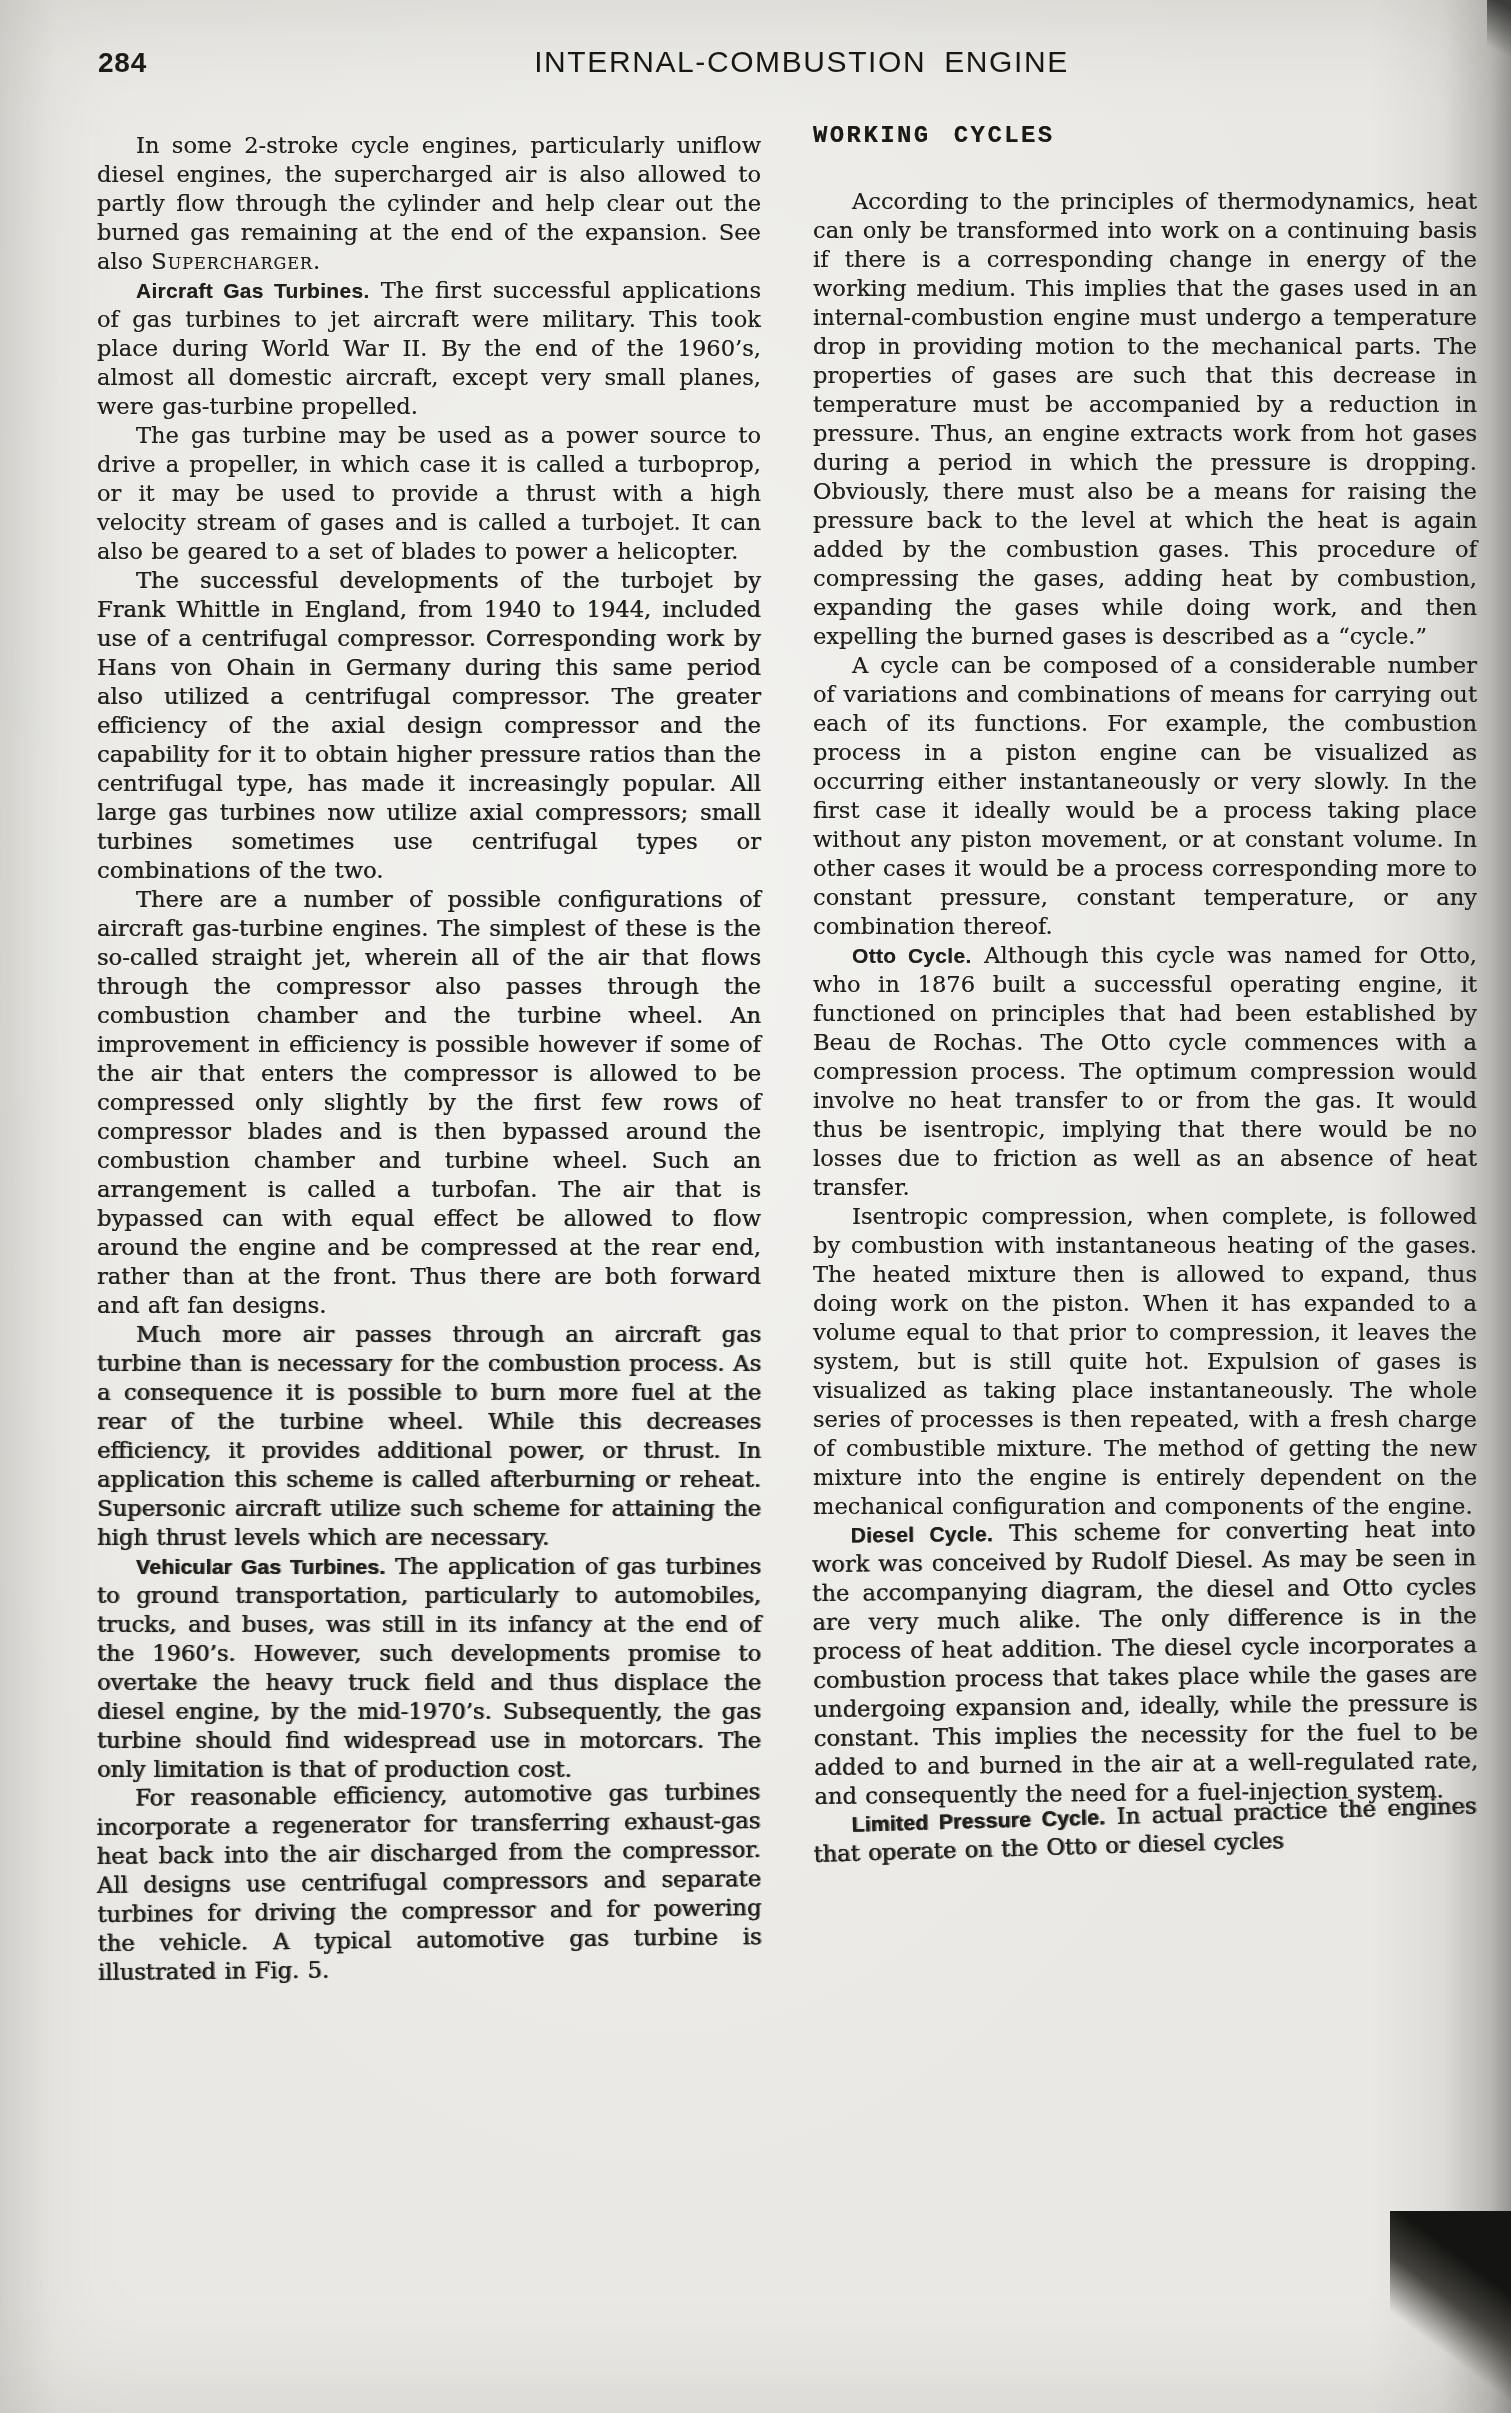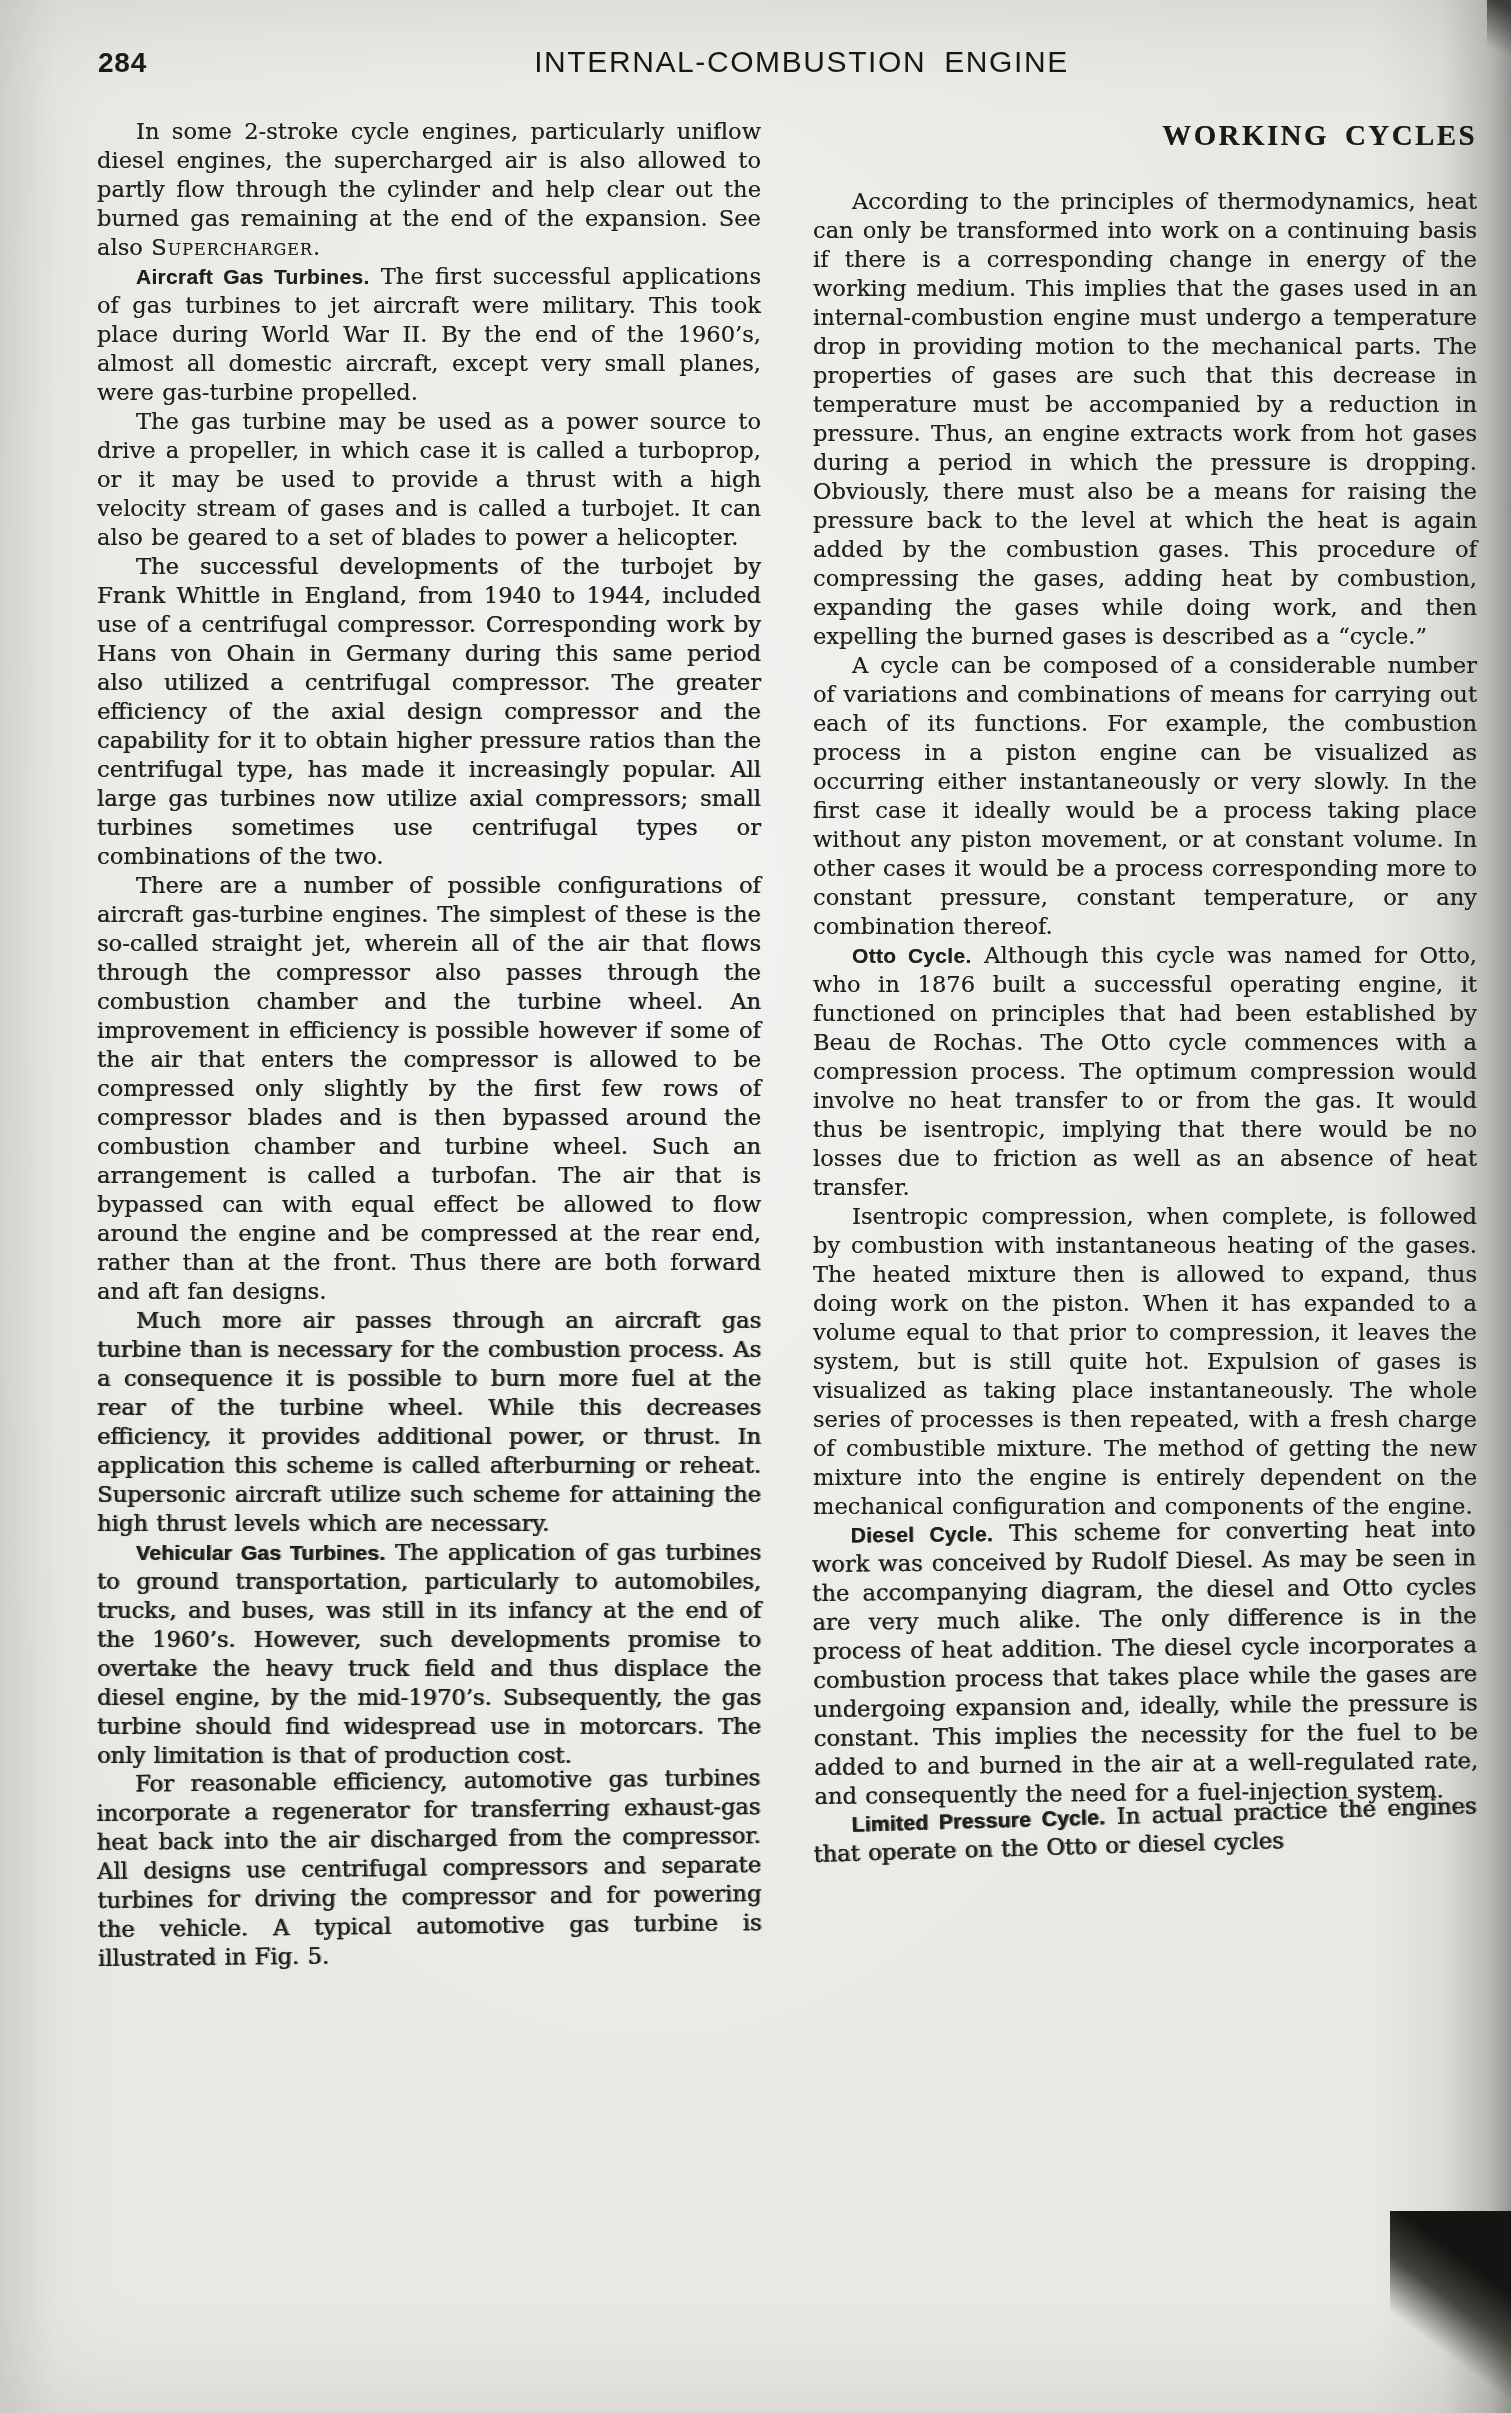--- a/index.html
+++ b/index.html
@@ -43,26 +43,26 @@
     word-spacing:8px;
   }
   .col{
     position:absolute;width:664px;
     font-size:22.6px;line-height:29px;
     text-align:justify;
     hyphens:auto;-webkit-hyphens:auto;
     word-spacing:1.2px;
     text-shadow:0 0 0.6px rgba(35,33,30,0.65);
   }
-  .col-left{left:97px;top:117px;}
+  .col-left{left:97px;top:131px;}
   .col-right{left:813px;top:121px;}
   .section-heading{
-    font-family:Liberation Serif, serif;font-weight:700;
-    font-size:29px;letter-spacing:2.4px;color:#1b1a18;
-    text-align:right;margin:0 0 37px 0;
+    font-family:Liberation Mono, monospace;font-weight:700;
+    font-size:24px;letter-spacing:2.4px;color:#1b1a18;
+    text-align:left;margin:0 0 37px 0;
     word-spacing:6.4px;
   }
   .col p{margin:0;text-indent:39px;}
   .run-b{
     font-family:"Liberation Sans", sans-serif;font-weight:700;
     font-size:21px;letter-spacing:0.3px;
   }
   .run-i{}
   .run-sc{font-variant:small-caps;letter-spacing:1px;}
   

